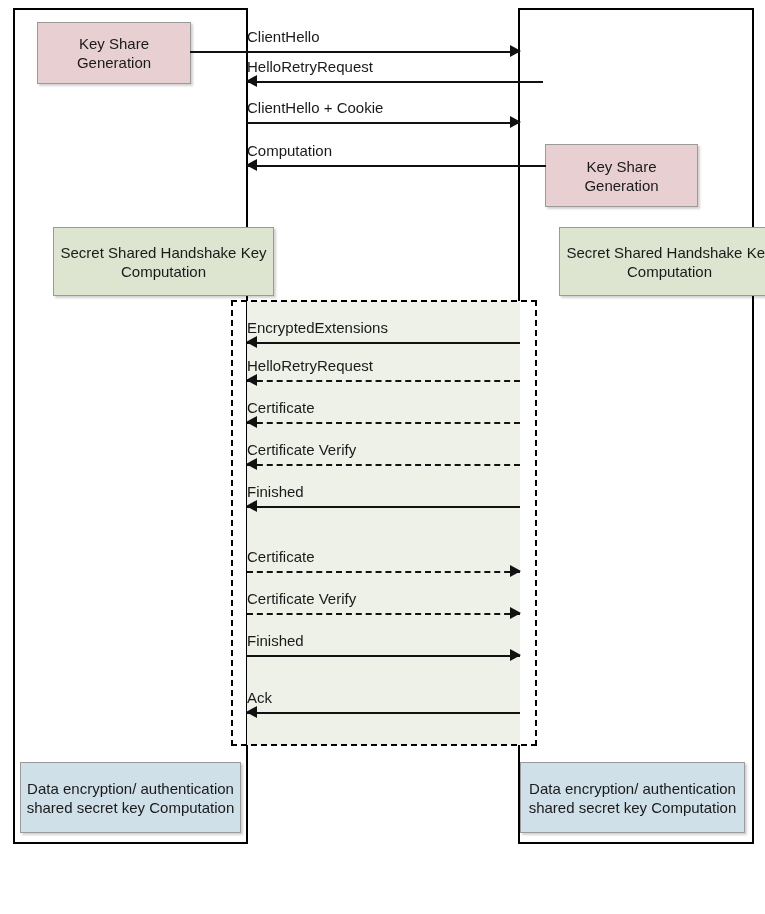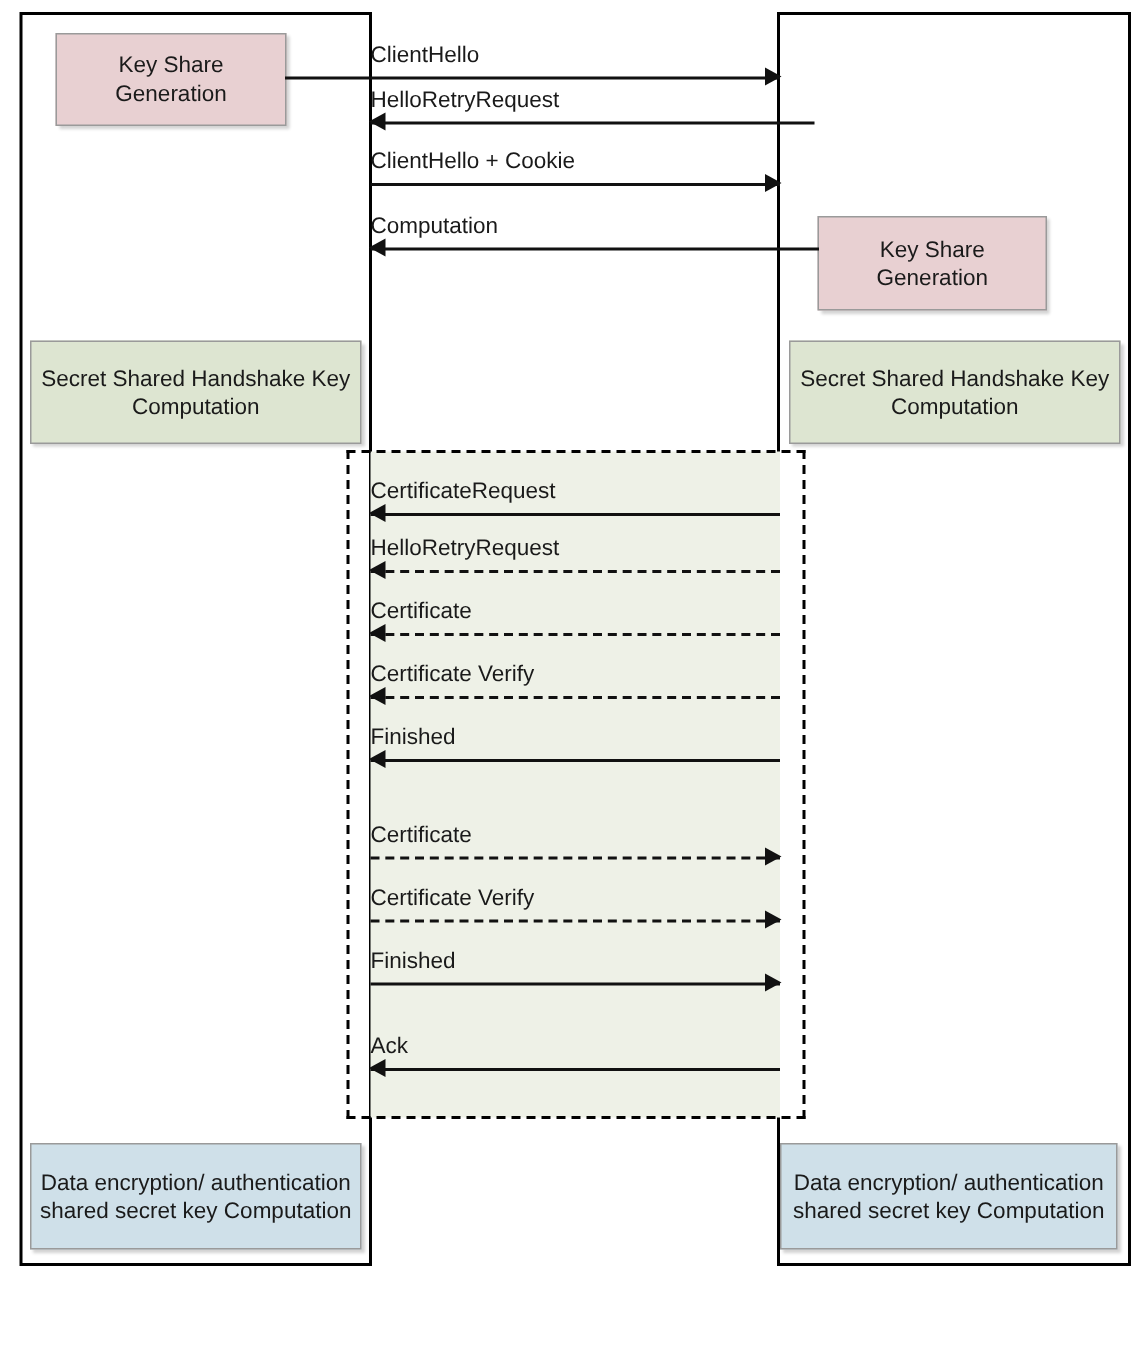--- a/index.html
+++ b/index.html
@@ -37,21 +37,21 @@
     display: flex;
     align-items: center;
     justify-content: center;
     text-align: center;
     color: #1a1a1a;
     font-size: 15px;
     line-height: 19px;
     padding: 20px 4px;
   }
   .pink  { background: #e8d0d2; }
-  .green { background: #dde5d1; }
+  .green { background: #dde5d1; margin-left: 33px; }
   .blue  { background: #cfe0e9; }
 
   #box-client-keyshare   { left: 37px;  top: 22px;  width: 154px; height: 62px; }
   #box-server-cookie     { left: 542px; top: 44px;  width: 166px; height: 62px; }
   #box-server-keyshare   { left: 545px; top: 144px; width: 153px; height: 63px; }
   #box-client-handshake  { left: 20px;  top: 227px; width: 221px; height: 69px; }
   #box-server-handshake  { left: 526px; top: 227px; width: 221px; height: 69px; }
   #box-client-appkey     { left: 20px;  top: 762px; width: 221px; height: 71px; }
   #box-server-appkey     { left: 520px; top: 762px; width: 225px; height: 71px; }
 
@@ -185,21 +185,21 @@
         <div class="label">ClientHello + Cookie</div>
       </div>
       <div class="msg to-left" style="left: 247px; top: 165px; width: 273px;">
         <div class="line"></div>
         <div class="head"></div>
         <div class="label">Computation</div>
       </div>
       <div class="msg to-left" style="left: 247px; top: 342px; width: 273px;">
         <div class="line"></div>
         <div class="head"></div>
-        <div class="label">CertificateRequest</div>
+        <div class="label">EncryptedExtensions</div>
       </div>
       <div class="msg to-left dashed" style="left: 247px; top: 380px; width: 273px;">
         <div class="line"></div>
         <div class="head"></div>
         <div class="label">HelloRetryRequest</div>
       </div>
       <div class="msg to-left dashed" style="left: 247px; top: 422px; width: 273px;">
         <div class="line"></div>
         <div class="head"></div>
         <div class="label">Certificate</div>

